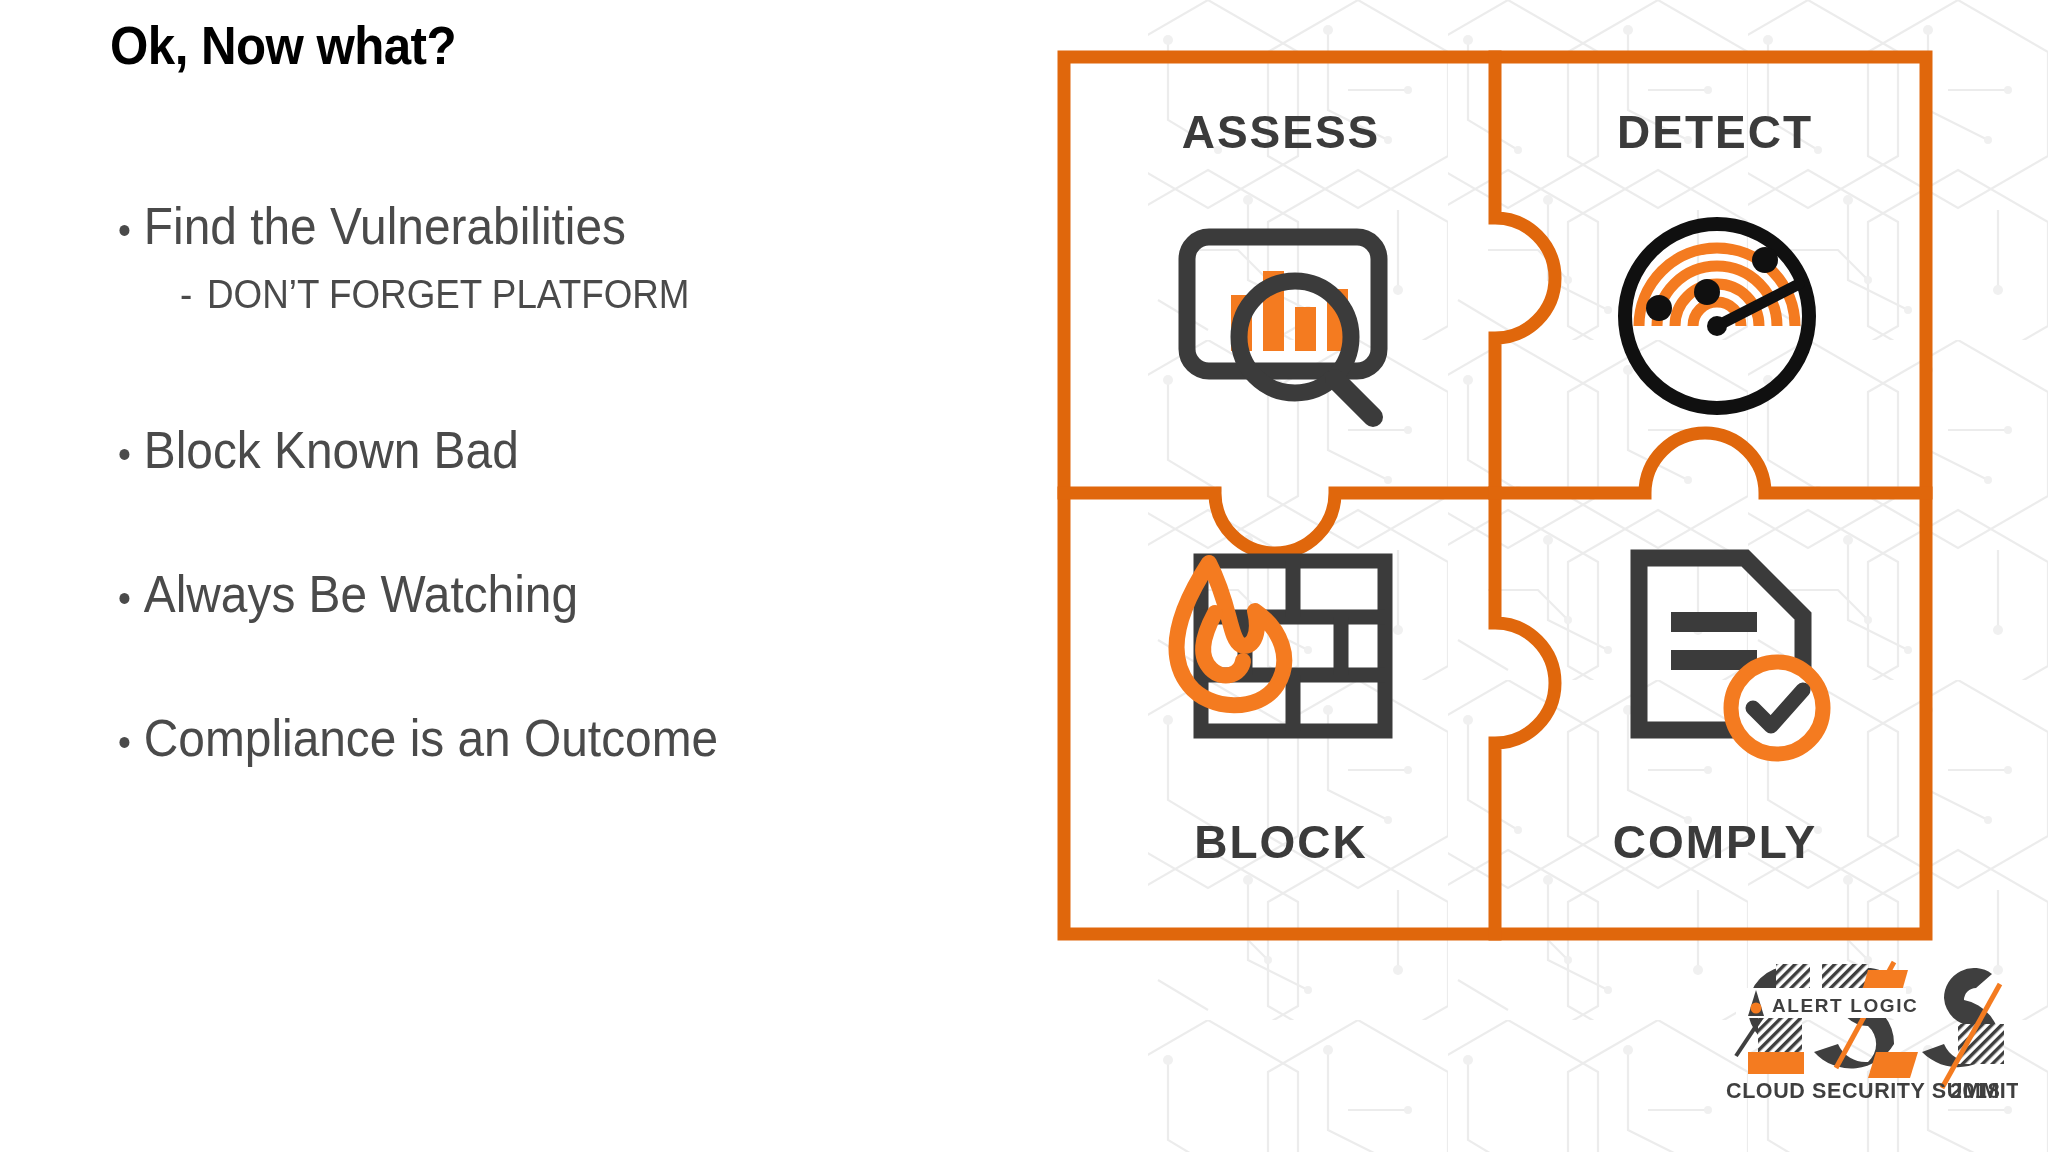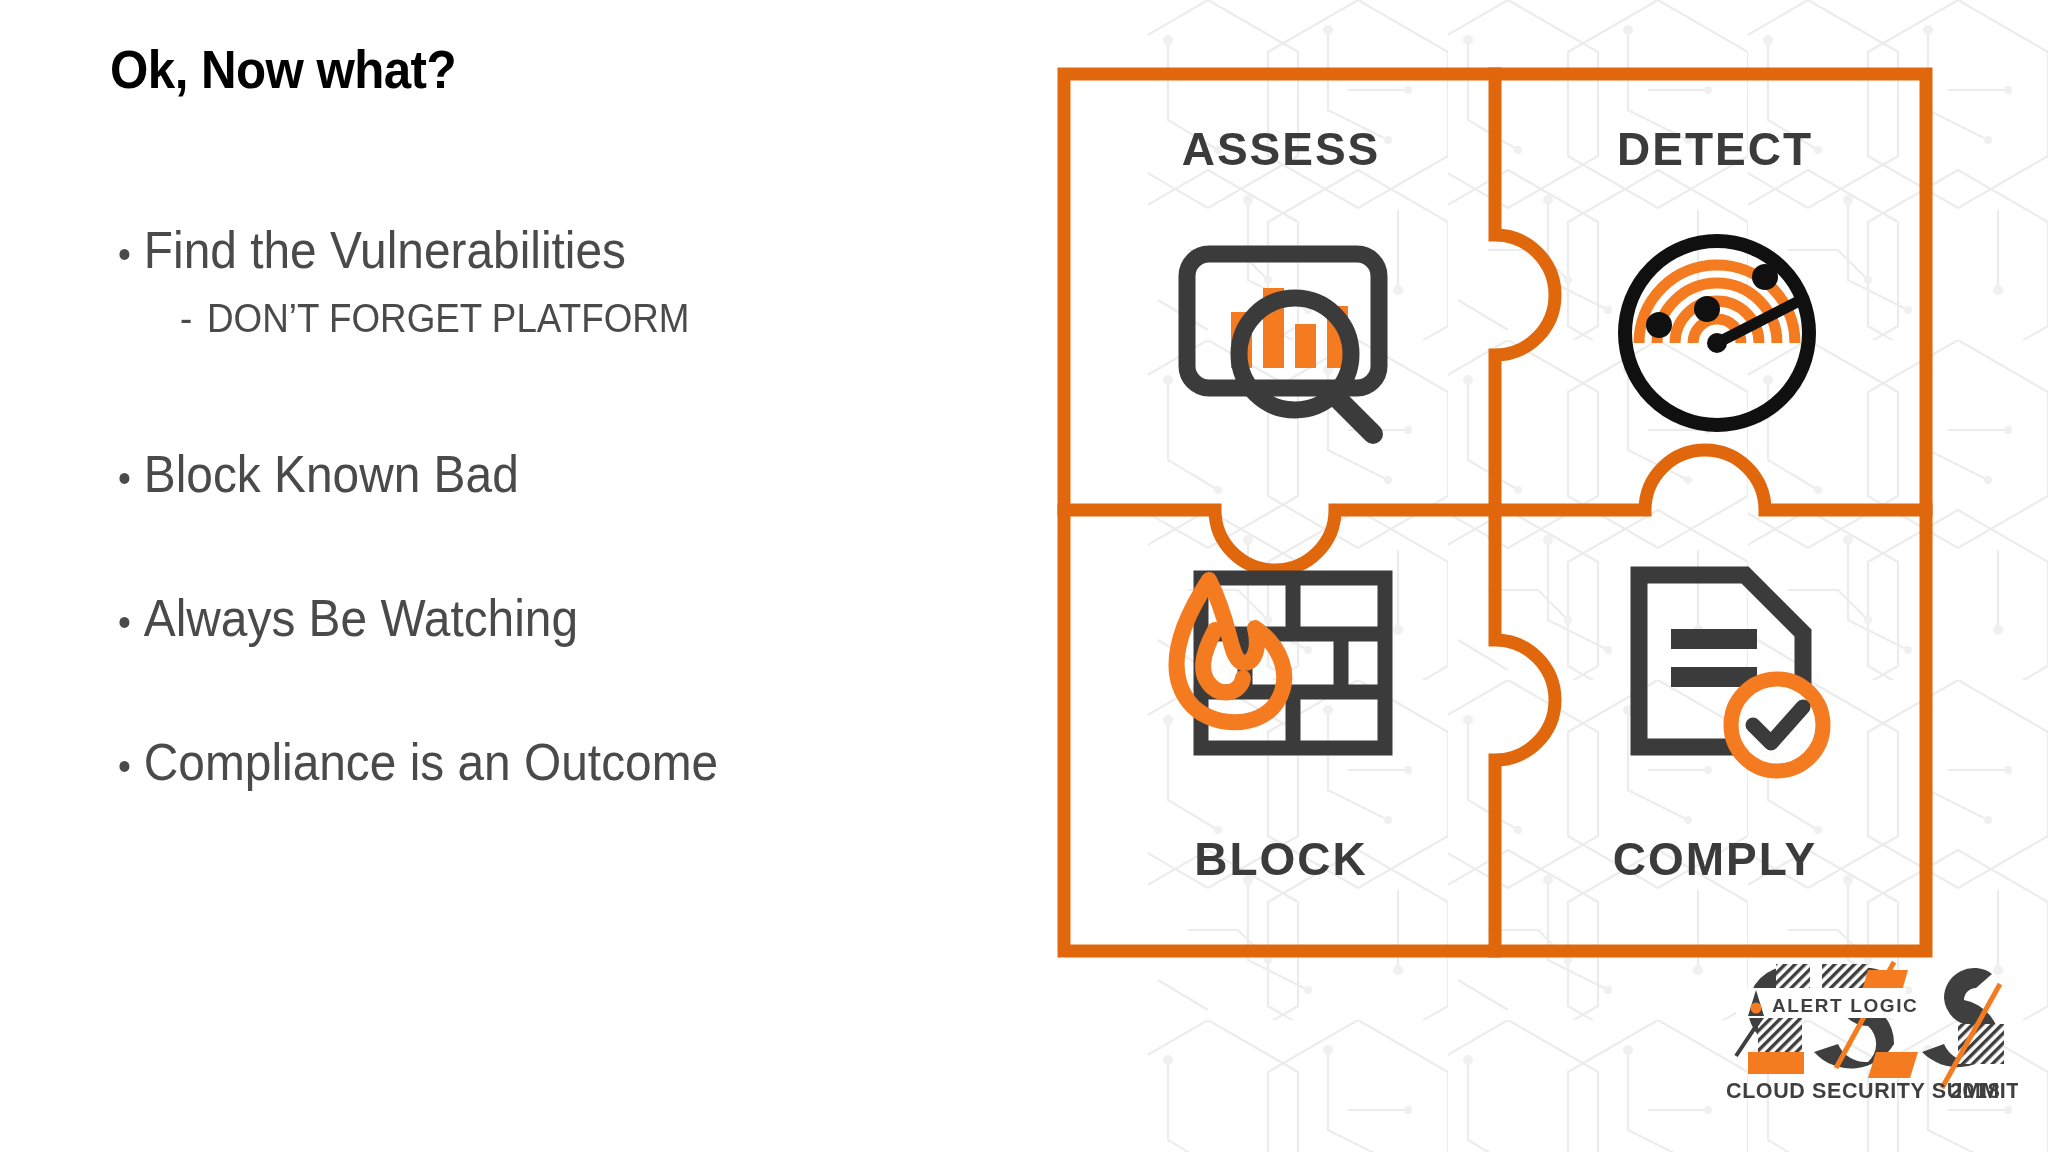--- a/index.html
+++ b/index.html
@@ -25,21 +25,20 @@
     height: 1152px;
     pointer-events: none;
   }
 
   
   #left-col {
     position: absolute;
     left: 110px;
     top: 18px;
     width: 890px;
-    margin-top: 24px;
   }
 
   #slide-title {
     font-family: "Liberation Sans", sans-serif;
     font-weight: bold;
     font-size: 53px;
     line-height: 1.05;
     color: #000000;
     letter-spacing: -0.6px;
     transform: scaleX(0.93);
@@ -93,21 +92,21 @@
   .sub-dash { margin-right: 16px; }
 
   .gap-1 { height: 110px; }
   .gap-2 { height: 92px; }
   .gap-3 { height: 92px; }
 
   
   #puzzle-wrap {
     position: absolute;
     left: 1055px;
-    top: 65px;
+    top: 48px;
     width: 880px;
     height: 895px;
   }
   #puzzle-svg { display: block; width: 880px; height: 895px; }
 
   .quad-label {
     font-family: "Liberation Sans", sans-serif;
     font-weight: bold;
     font-size: 46px;
     fill: #3b3b3b;

